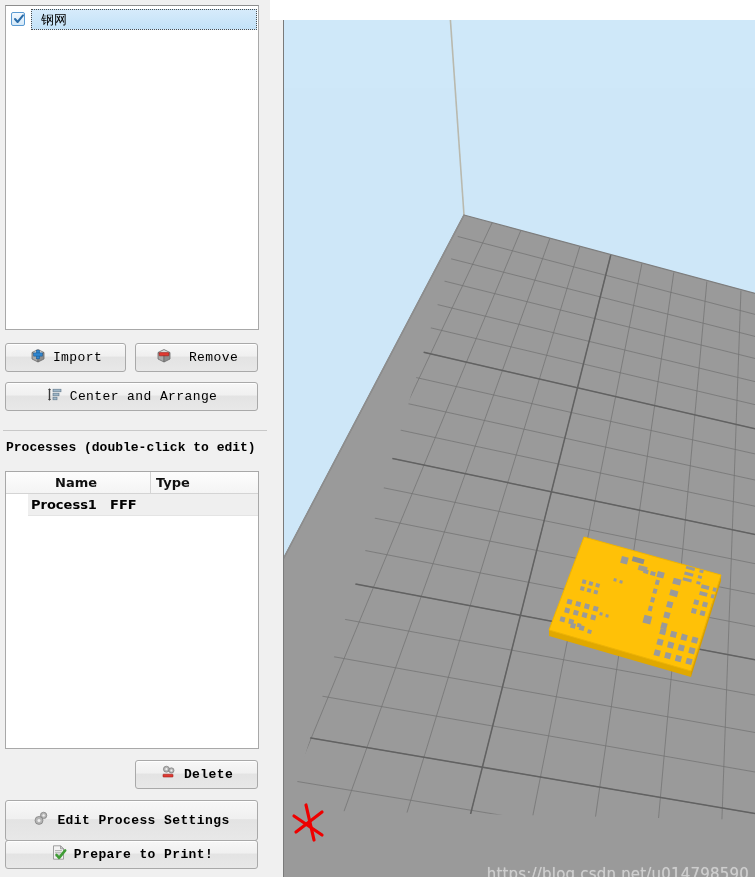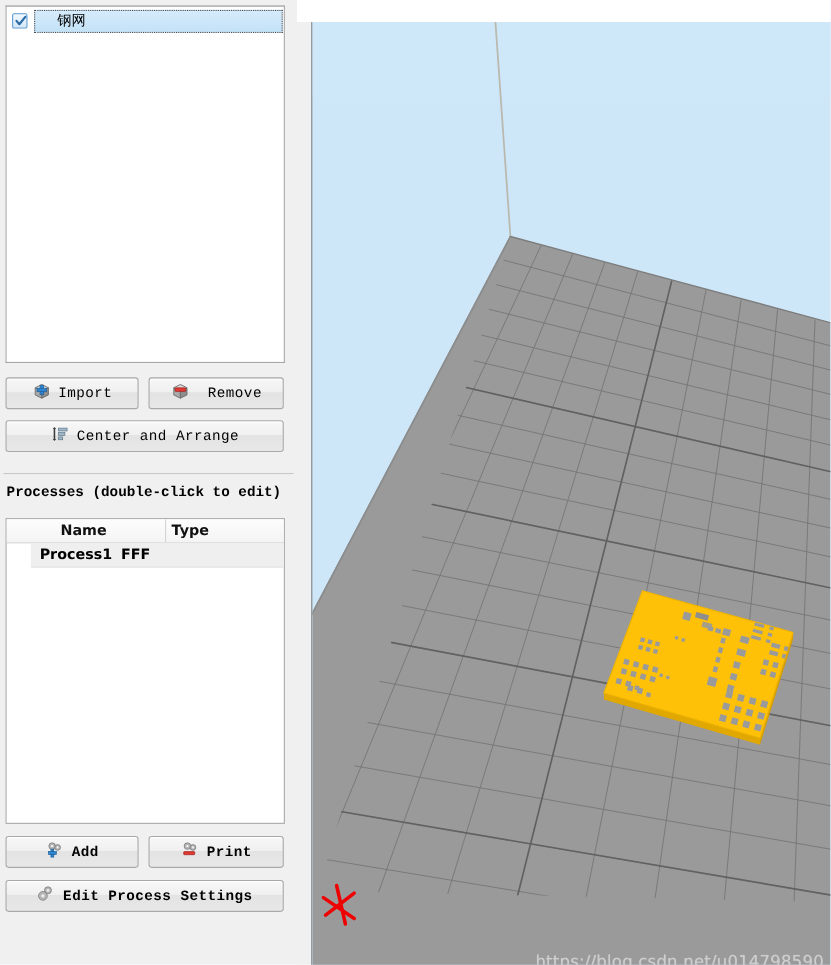--- a/index.html
+++ b/index.html
@@ -51,21 +51,21 @@
     overflow: hidden;
   }
   .model-row {
     height: 21px;
     margin: 3px 1px 0 25px;
     background: linear-gradient(to bottom, #d6ebfb 0%, #c3e2f8 100%);
     border: 1px dotted #4c4c4c;
     box-sizing: border-box;
     display: flex;
     align-items: center;
-    padding-left: 20px;
+    padding-left: 9px;
     position: relative;
   }
   .model-row .chk {
     position: absolute;
     left: -21px;
     top: 2px;
     width: 14px;
     height: 14px;
     background: linear-gradient(to bottom, #f3f9fe 0%, #e3f0fb 50%, #d3e8f8 100%);
     border: 1px solid #5a9ad2;
@@ -160,26 +160,26 @@
   .proc-row {
     display: flex;
     height: 21px;
     font-family: "DejaVu Sans", "Liberation Sans", sans-serif;
     font-size: 13px;
     align-items: center;
     margin-left: 22px;
     background: #efefef;
     border-bottom: 1px solid #e4e4e4;
   }
-  .proc-row .td.name { width: 79px; padding-left: 3px; box-sizing: border-box; text-align: center; }
+  .proc-row .td.name { width: 79px; padding-left: 3px; box-sizing: border-box; }
   .proc-row .td.type { flex: 1; padding-left: 3px; box-sizing: border-box; }
 
   .btn-add    { left: 5px;   top: 330px; width: 121px; height: 29px; }
   .btn-delete { left: 135px; top: 330px; width: 123px; height: 29px; }
-  .btn-edit   { left: 5px;   top: 370px; width: 253px; height: 29px; align-items: center; }
+  .btn-edit   { left: 5px;   top: 370px; width: 253px; height: 41px; align-items: center; }
   .btn-prepare{ left: 5px;   top: 410px; width: 253px; height: 29px; }
 
   
   .viewport-wrap {
     position: relative;
     flex: 1 1 auto;
     height: 877px;
     background: #f0f0f0;
     margin-top: 20px;
   }
@@ -274,65 +274,66 @@
         <div class="proc-head">
           <div class="th name">Name</div>
           <div class="th type">Type</div>
         </div>
         <div class="proc-row">
           <div class="td name">Process1</div>
           <div class="td type">FFF</div>
         </div>
       </div>
 
-      <div class="btn btn-add">
-        <span>
-          <svg width="18" height="18" viewBox="0 0 18 18">
-            <g fill="#b5b5b5" stroke="#6d6d6d" stroke-width="0.6">
-              <circle cx="6.4" cy="5.2" r="3"></circle>
-              <circle cx="11.4" cy="6.4" r="2.6"></circle>
-            </g>
-            <circle cx="6.4" cy="5.2" r="1.1" fill="#efefef"></circle>
-            <circle cx="11.4" cy="6.4" r="1" fill="#efefef"></circle>
-            <rect x="5.3" y="8.0" width="2.6" height="7.2" fill="#2f86d0" stroke="#1b5d98" stroke-width="0.6"></rect>
-            <rect x="3.2" y="10.2" width="7.0" height="2.6" fill="#2f86d0" stroke="#1b5d98" stroke-width="0.6"></rect>
-          </svg>
-        </span>
-        <span class="lbl">Add</span>
-      </div>
 
       <div class="btn btn-delete">
         <span>
           <svg width="18" height="18" viewBox="0 0 18 18">
             <g fill="#b5b5b5" stroke="#6d6d6d" stroke-width="0.6">
               <circle cx="6.4" cy="5.2" r="3"></circle>
               <circle cx="11.4" cy="6.4" r="2.6"></circle>
             </g>
             <circle cx="6.4" cy="5.2" r="1.1" fill="#efefef"></circle>
             <circle cx="11.4" cy="6.4" r="1" fill="#efefef"></circle>
             <rect x="3.0" y="10.2" width="10" height="2.8" rx="0.6" fill="#e03a32" stroke="#9c1d18" stroke-width="0.6"></rect>
           </svg>
         </span>
-        <span class="lbl">Print</span>
+        <span class="lbl">Delete</span>
       </div>
 
       <div class="btn btn-edit">
         <span>
           <svg width="18" height="18" viewBox="0 0 18 18">
             <g fill="#b5b5b5" stroke="#6d6d6d" stroke-width="0.6">
               <circle cx="10.6" cy="5.4" r="3.2"></circle>
               <circle cx="6.0" cy="10.4" r="4.0"></circle>
             </g>
             <circle cx="10.6" cy="5.4" r="1.2" fill="#efefef"></circle>
             <circle cx="6.0" cy="10.4" r="1.5" fill="#efefef"></circle>
           </svg>
         </span>
         <span class="lbl">Edit Process Settings</span>
       </div>
 
+      <div class="btn btn-prepare">
+        <span>
+          <svg width="18" height="18" viewBox="0 0 18 18">
+            <path d="M3.5 1.8 L10.5 1.8 L13.5 4.8 L13.5 15.2 L3.5 15.2 Z" fill="#f2f2f2" stroke="#8a8a8a" stroke-width="0.8"></path>
+            <path d="M10.5 1.8 L10.5 4.8 L13.5 4.8 Z" fill="#d7d7d7" stroke="#8a8a8a" stroke-width="0.7"></path>
+            <g stroke="#9a9a9a" stroke-width="0.7">
+              <path d="M5 6.5 H11.8"></path>
+                <path d="M5 8.3 H11.8"></path>
+                <path d="M5 10.1 H11.8"></path>
+                <path d="M5 11.9 H9.5"></path>
+            </g>
+            <path d="M6.6 11.0 L9.1 13.8 L15.2 6.4" fill="none" stroke="#3f9c35" stroke-width="2.6" stroke-linecap="round" stroke-linejoin="round"></path>
+          </svg>
+        </span>
+        <span class="lbl">Prepare to Print!</span>
+      </div>
     </div>
   </div>
 
   <div class="viewport-wrap">
     <div class="viewport">
       <svg width="472" height="877" viewBox="0 0 472 877">
         <defs>
           <clipPath id="plateClip">
             <polygon points="180,195 472,275 472,800 5,790"></polygon>
           </clipPath>

